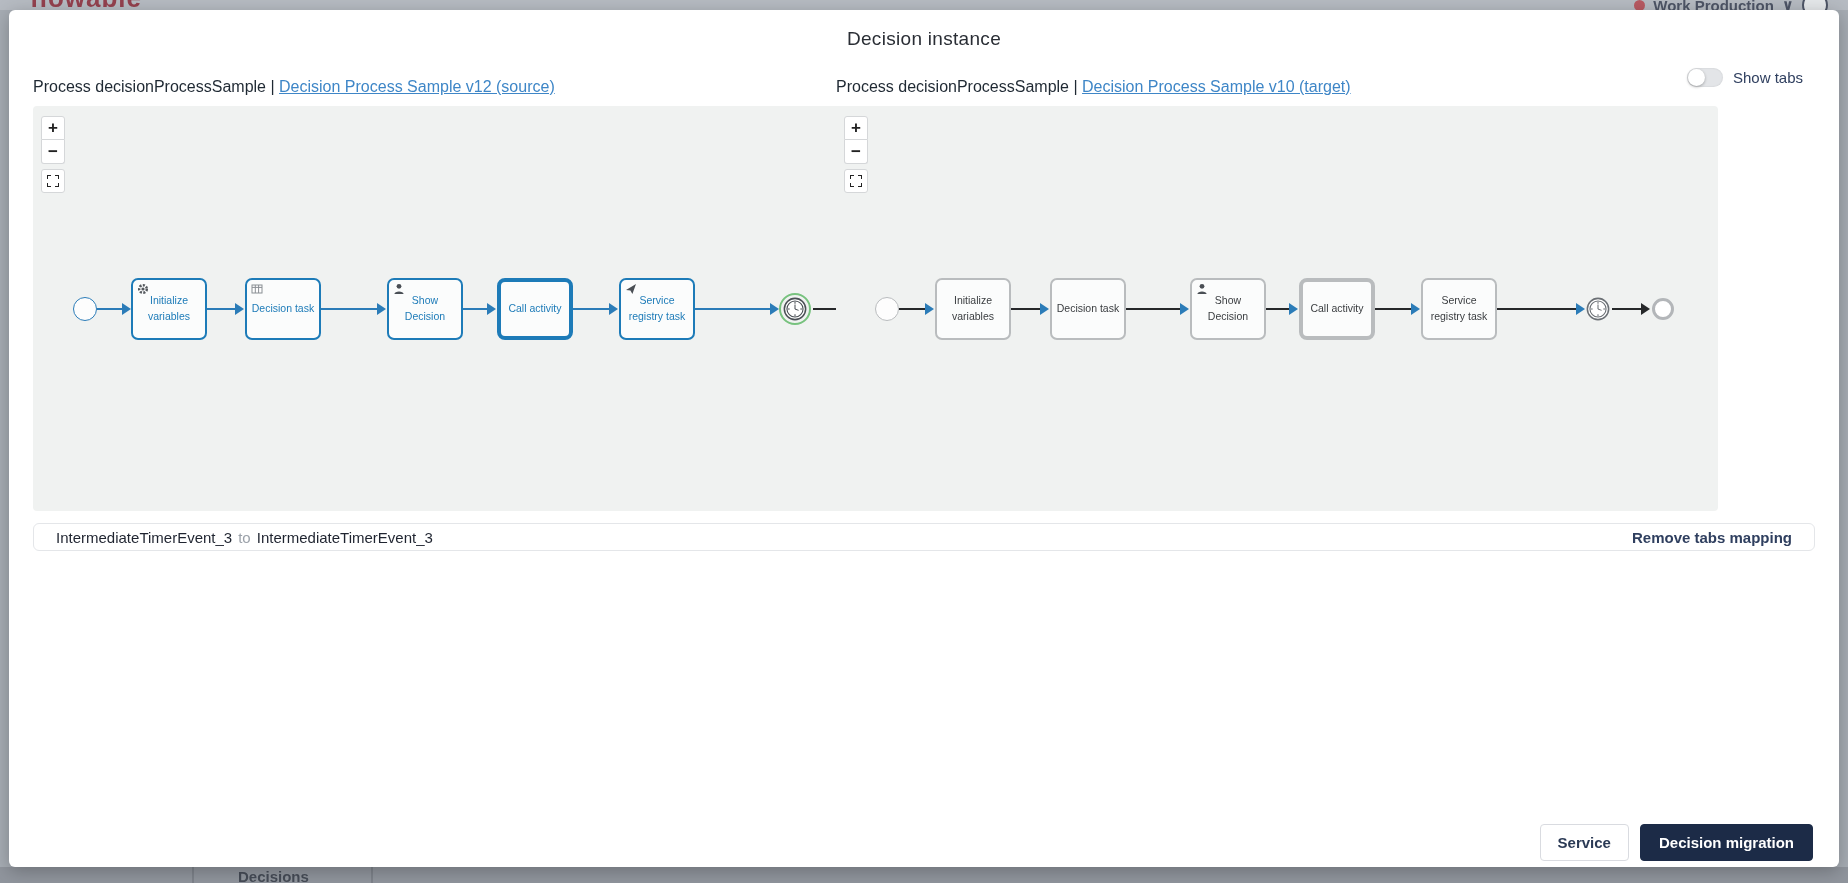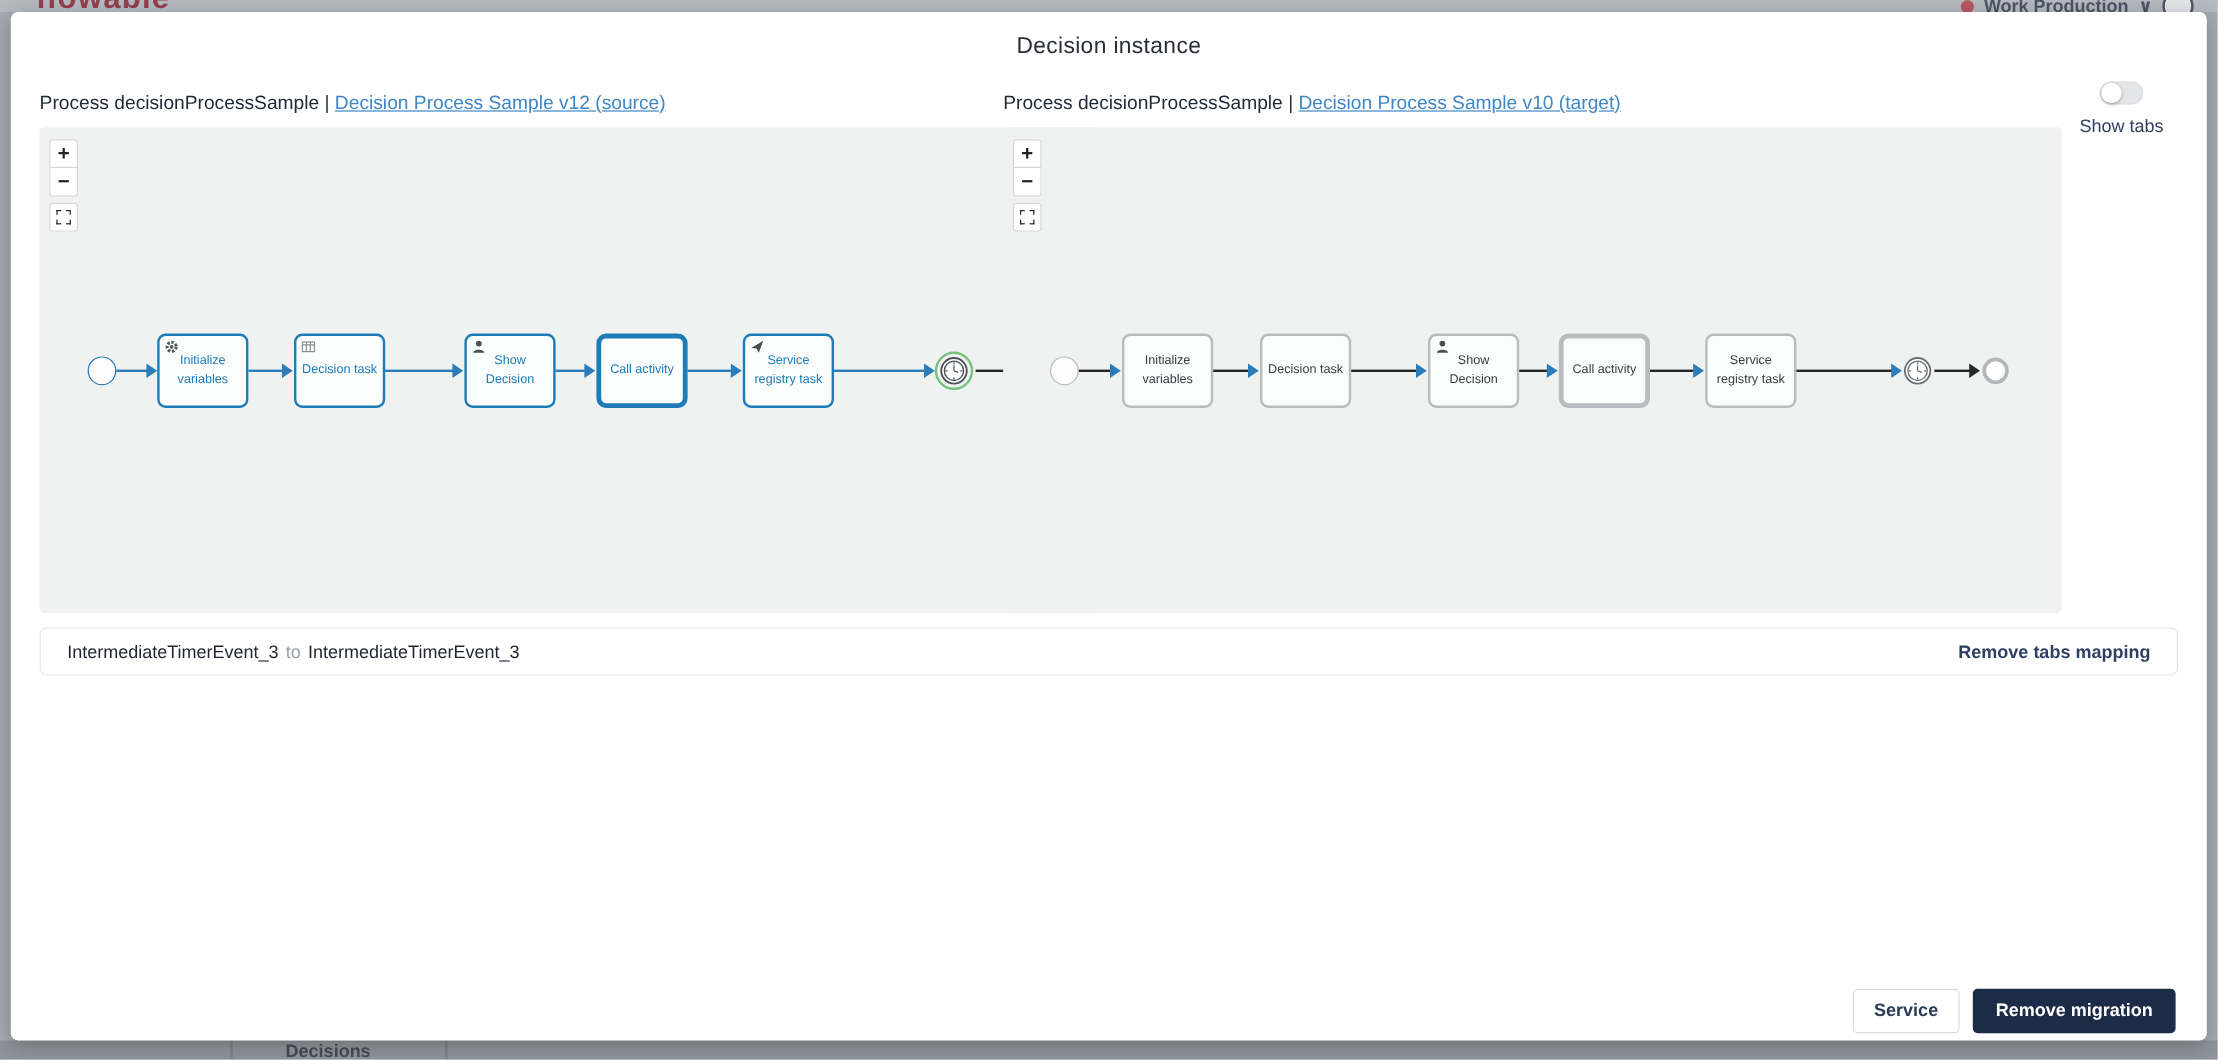--- a/index.html
+++ b/index.html
@@ -49,21 +49,20 @@
     padding:18px 24px 0 24px;
   }
   .modal-title {
     text-align:center; font-size:19px; font-weight:500;
     color:#2a2e35; letter-spacing:.3px;
   }
   .showtabs {
     position:absolute; top:58px; right:36px;
     display:flex; align-items:center; gap:10px;
     cursor:pointer;
-    flex-direction:column;
   }
   .toggle {
     width:36px; height:19px; border-radius:10px; background:#e3e5e8;
     position:relative; box-shadow:inset 0 0 2px rgba(0,0,0,.12);
   }
   .toggle-knob {
     position:absolute; left:1px; top:1px; width:17px; height:17px;
     border-radius:50%; background:#ffffff;
     box-shadow:0 1px 3px rgba(0,0,0,.3);
   }
@@ -144,21 +143,21 @@
   .c-black { background:#26282a; }
   .h-blue { border-left:9px solid #2b7cb8; }
   .h-black { border-left:9px solid #26282a; }
 
   
   .addmap {
     margin-top:34px; text-align:right; padding-right:9px;
     font-size:15px; font-weight:500; color:#9ba1a9;
   }
   .maprow {
-    margin-top:12px; height:40px;
+    margin-top:12px; height:28px;
     border:1px solid #e4e6e9; border-radius:6px;
     display:flex; align-items:center; justify-content:space-between;
     padding:0 22px; background:#fff;
   }
   .maprow-left { font-size:15px; font-weight:500; color:#1f2430; }
   .maprow-left .joiner { color:#9ba1a9; font-weight:400; padding:0 6px; }
   .maprow-remove { font-size:15px; font-weight:600; color:#2f3f5f; cursor:pointer; }
 
   
   .footer {
@@ -407,16 +406,16 @@
 
   <div class="maprow">
     <div class="maprow-left">
       <span>IntermediateTimerEvent_3</span><span class="joiner">to</span><span>IntermediateTimerEvent_3</span>
     </div>
     <div class="maprow-remove">Remove tabs mapping</div>
   </div>
 
   <div class="footer">
     <button class="btn btn-cancel">Service</button>
-    <button class="btn btn-exec">Remove migration</button>
+    <button class="btn btn-exec">Decision migration</button>
   </div>
 
 </div>
 
 </body></html>

